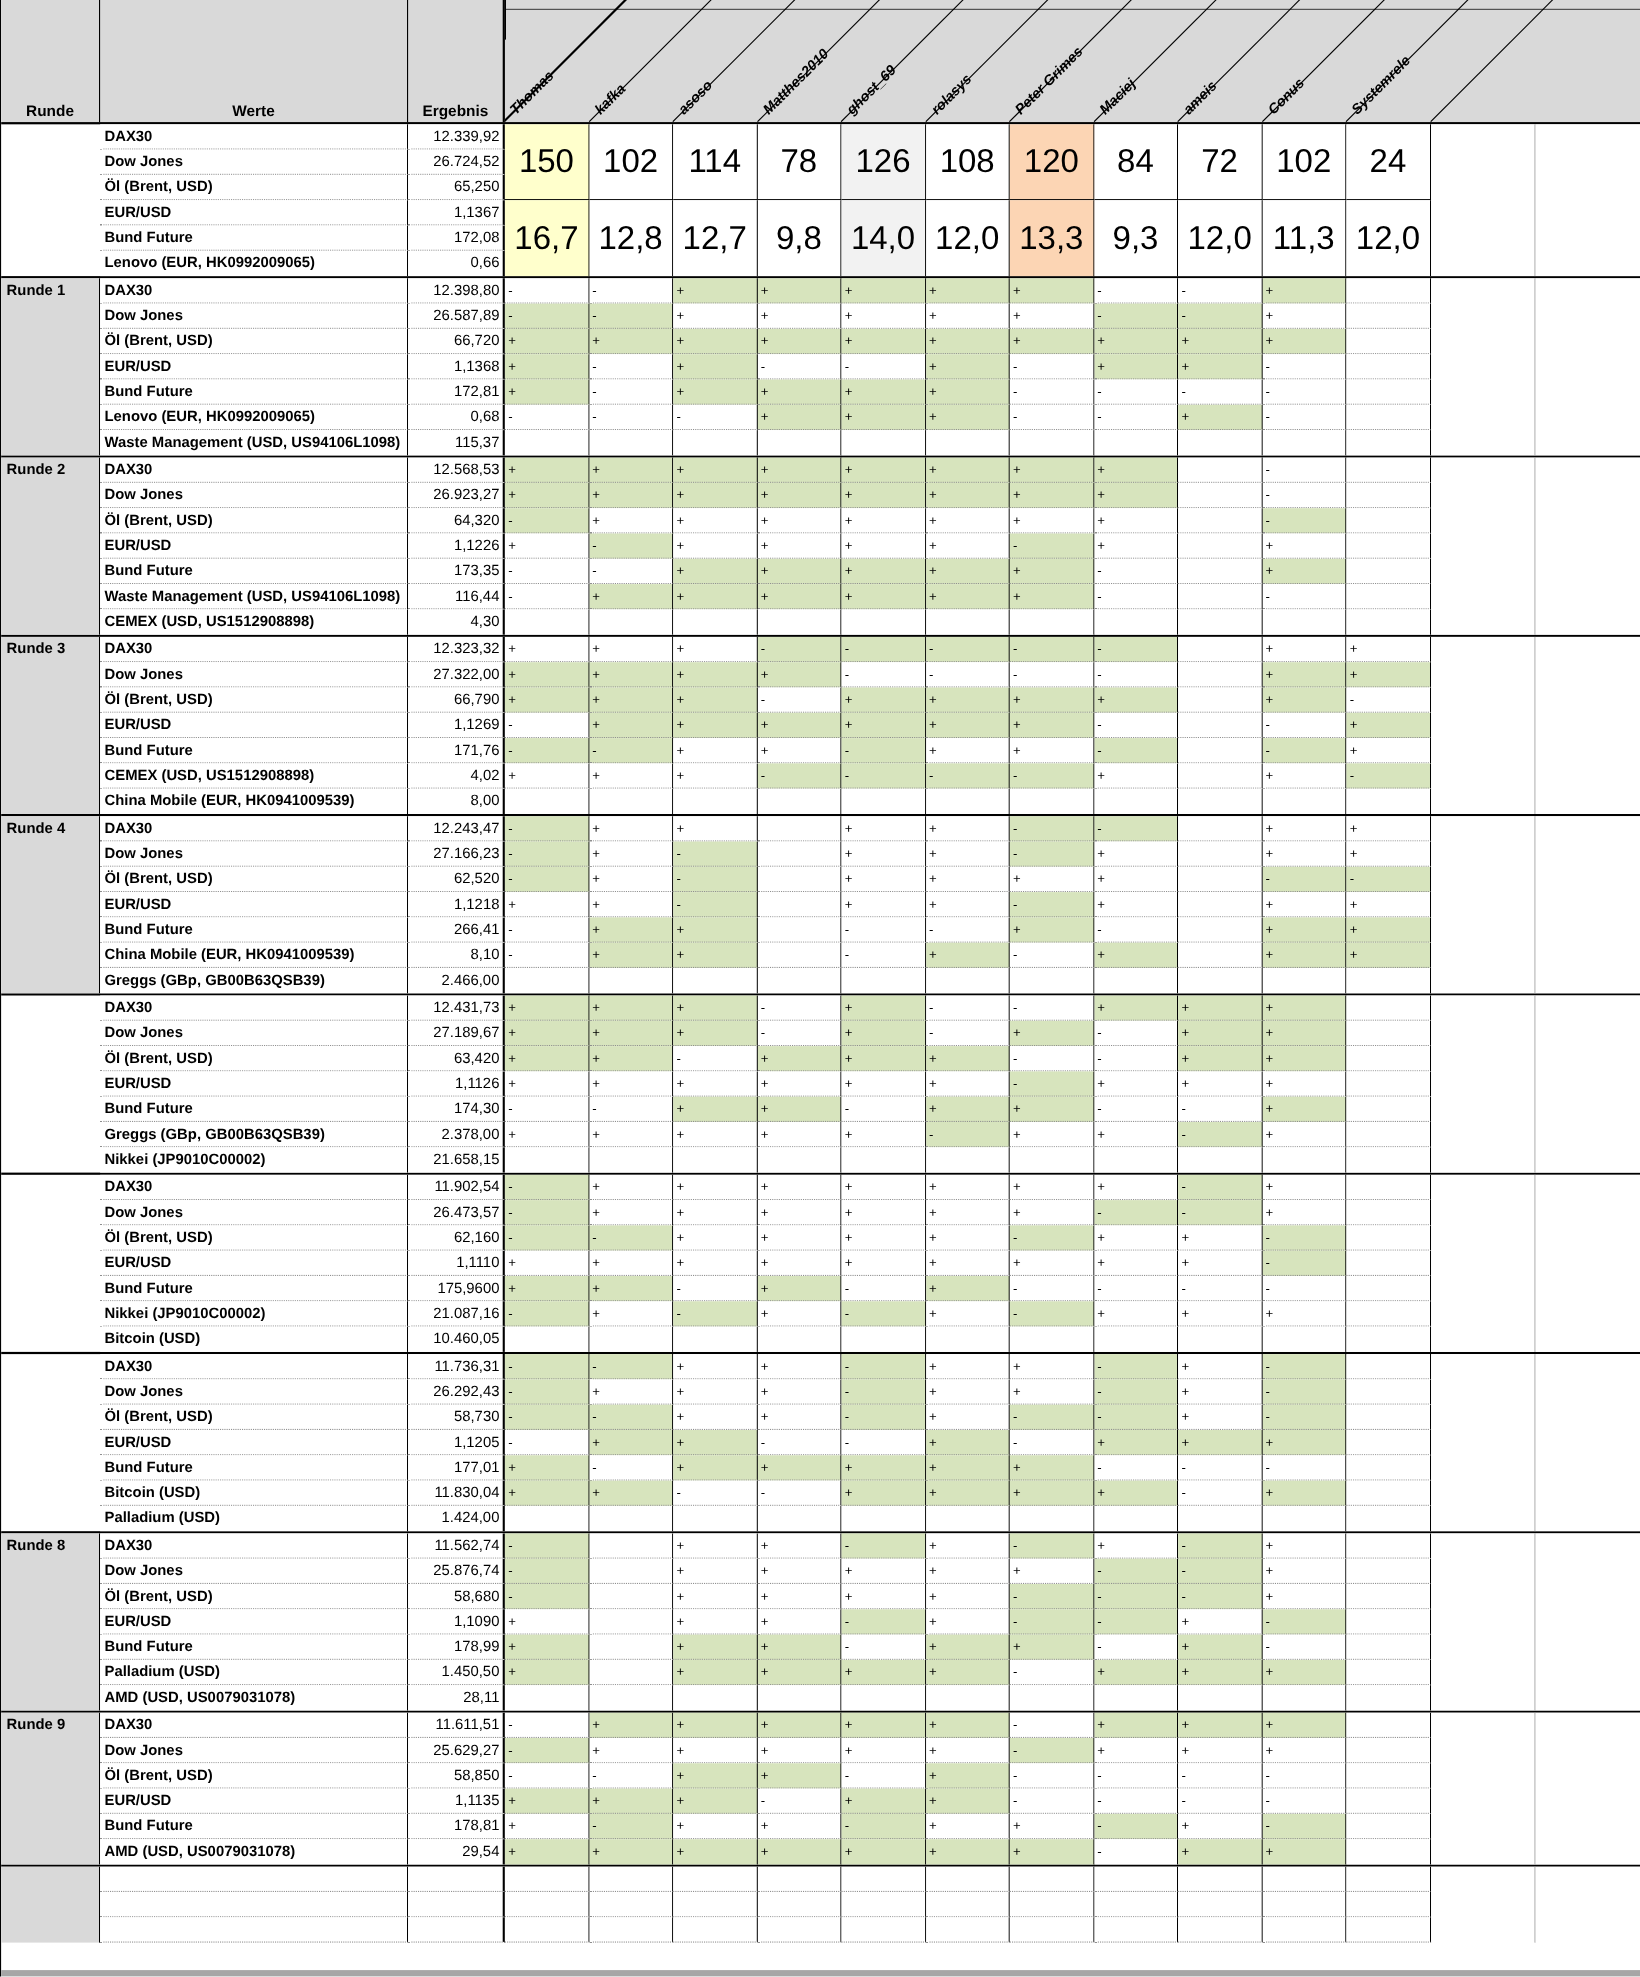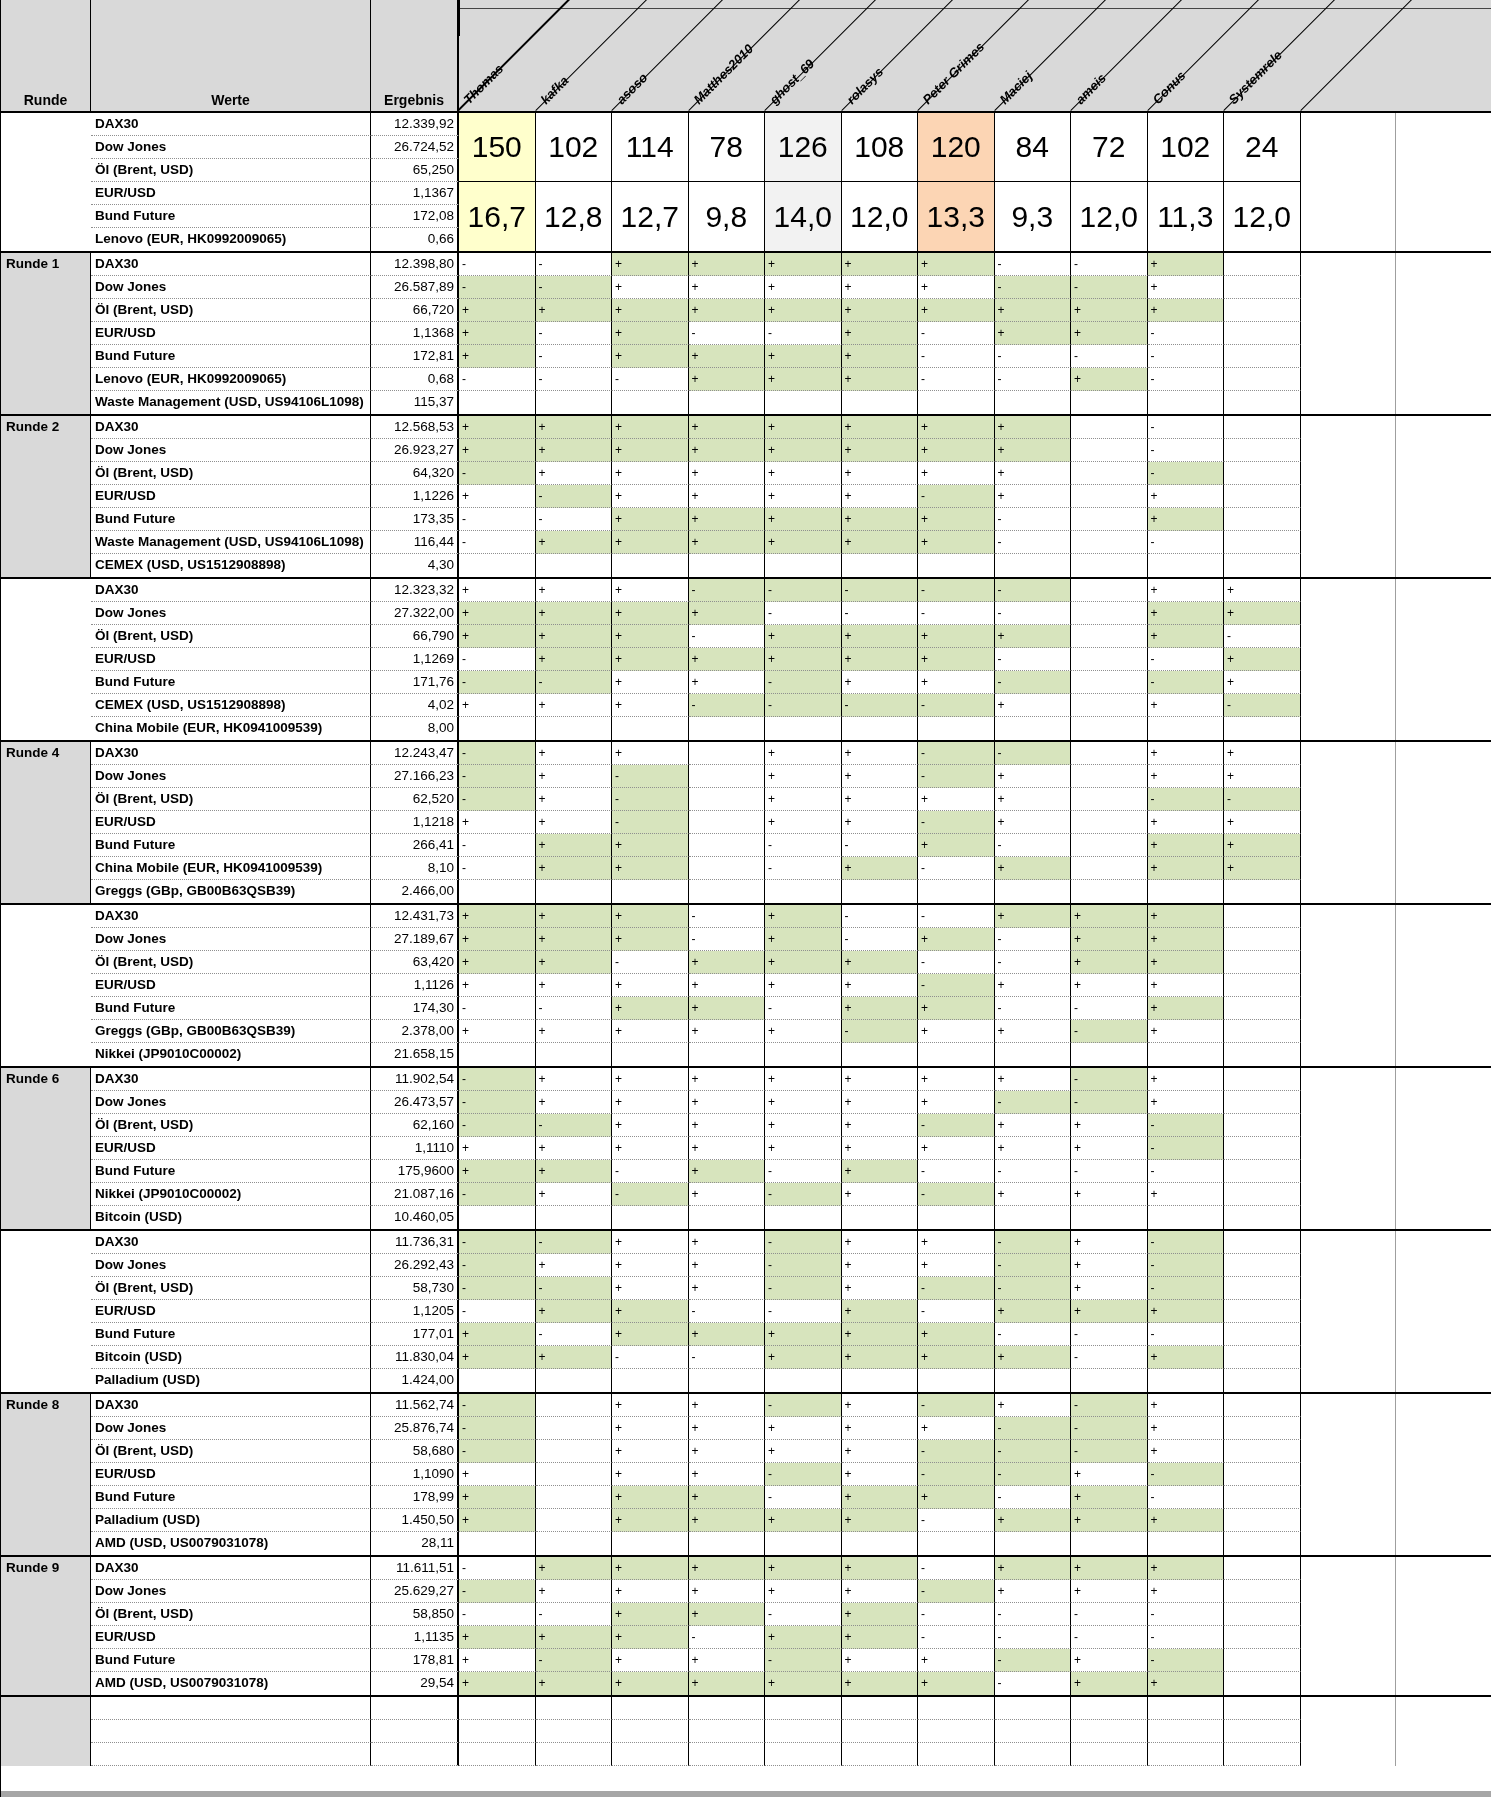--- a/index.html
+++ b/index.html
@@ -297,20 +297,21 @@
         <div class="pcell lastrow-noline" style="grid-area: 7 / 9;"></div>
         <div class="pcell lastrow-noline" style="grid-area: 7 / 10;"></div>
         <div class="pcell lastrow-noline" style="grid-area: 7 / 11;"></div>
         <div class="pcell lastrow-noline" style="grid-area: 7 / 12;"></div>
         <div class="pcell lastrow-noline" style="grid-area: 7 / 13;"></div>
         <div class="pcell lastrow-noline" style="grid-area: 7 / 14;"></div>
         <div class="trail" style="grid-area: 1 / 15 / span 7;"></div>
         <div class="trail" style="grid-area: 1 / 16 / span 7;"></div>
       </div>
       <div class="block" style="grid-template-rows: repeat(7, 23px);">
+        <div class="runde-cell" style="grid-row: 1 / span 7;">Runde 3</div>
         <div class="wcell" style="grid-row: 1;">DAX30</div>
         <div class="ecell" style="grid-row: 1;">12.323,32</div>
         <div class="pcell" style="grid-area: 1 / 4;">+</div>
         <div class="pcell" style="grid-area: 1 / 5;">+</div>
         <div class="pcell" style="grid-area: 1 / 6;">+</div>
         <div class="pcell green" style="grid-area: 1 / 7;">-</div>
         <div class="pcell green" style="grid-area: 1 / 8;">-</div>
         <div class="pcell green" style="grid-area: 1 / 9;">-</div>
         <div class="pcell green" style="grid-area: 1 / 10;">-</div>
         <div class="pcell green" style="grid-area: 1 / 11;">-</div>
@@ -583,21 +584,20 @@
         <div class="pcell lastrow-noline" style="grid-area: 7 / 9;"></div>
         <div class="pcell lastrow-noline" style="grid-area: 7 / 10;"></div>
         <div class="pcell lastrow-noline" style="grid-area: 7 / 11;"></div>
         <div class="pcell lastrow-noline" style="grid-area: 7 / 12;"></div>
         <div class="pcell lastrow-noline" style="grid-area: 7 / 13;"></div>
         <div class="pcell lastrow-noline" style="grid-area: 7 / 14;"></div>
         <div class="trail" style="grid-area: 1 / 15 / span 7;"></div>
         <div class="trail" style="grid-area: 1 / 16 / span 7;"></div>
       </div>
       <div class="block" style="grid-template-rows: repeat(7, 23px);">
-        <div class="runde-cell" style="grid-row: 1 / span 7;">Runde 6</div>
         <div class="wcell" style="grid-row: 1;">DAX30</div>
         <div class="ecell" style="grid-row: 1;">11.902,54</div>
         <div class="pcell green" style="grid-area: 1 / 4;">-</div>
         <div class="pcell" style="grid-area: 1 / 5;">+</div>
         <div class="pcell" style="grid-area: 1 / 6;">+</div>
         <div class="pcell" style="grid-area: 1 / 7;">+</div>
         <div class="pcell" style="grid-area: 1 / 8;">+</div>
         <div class="pcell" style="grid-area: 1 / 9;">+</div>
         <div class="pcell" style="grid-area: 1 / 10;">+</div>
         <div class="pcell" style="grid-area: 1 / 11;">+</div>

